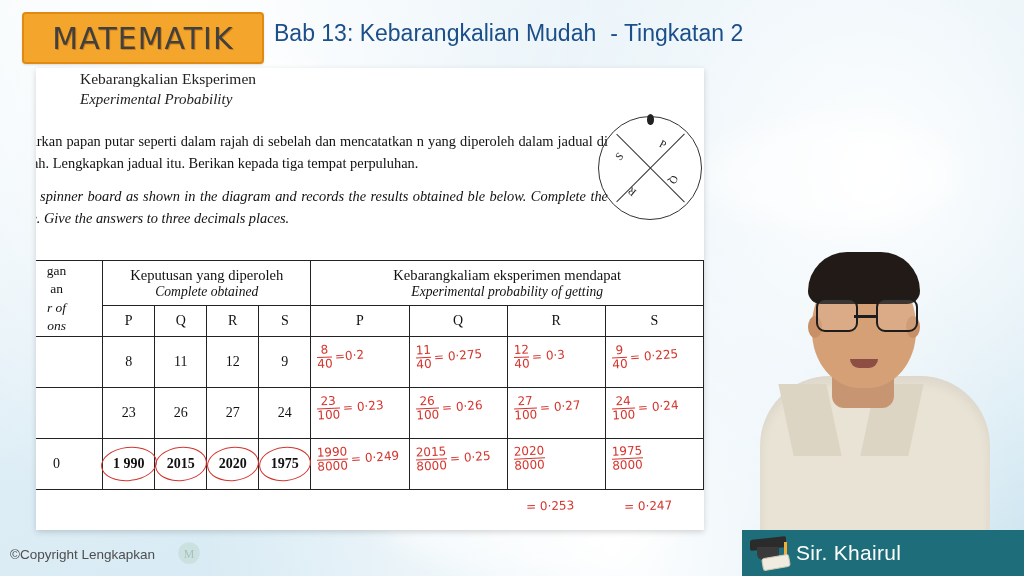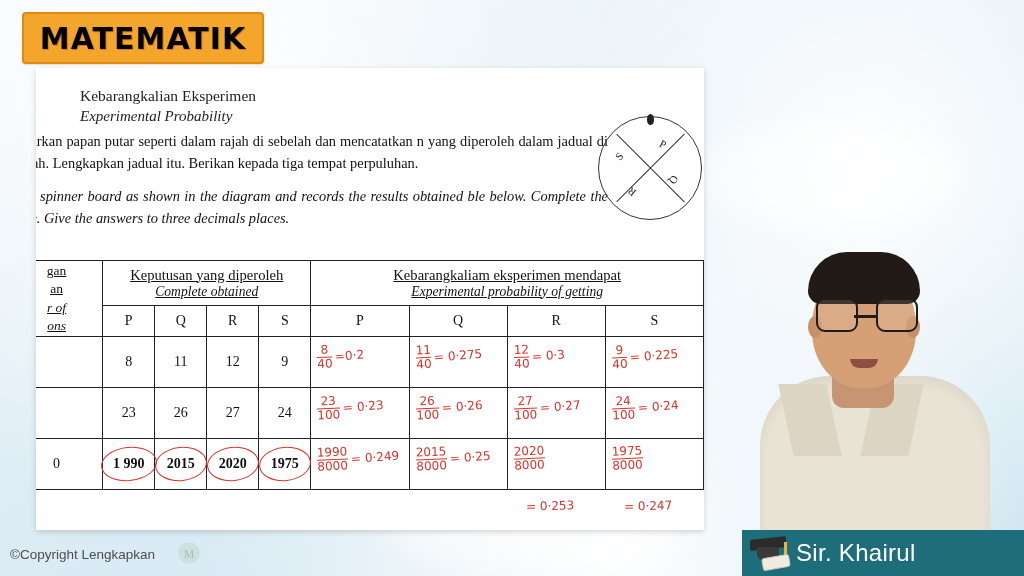--- a/index.html
+++ b/index.html
@@ -46,24 +46,24 @@
     background: #f4a52c;
     border: 2px solid #e08a12;
     border-radius: 4px;
     display: flex;
     align-items: center;
     justify-content: center;
     box-shadow: 0 1px 2px rgba(0,0,0,0.12);
   }
   .logo-text {
     font-family: "DejaVu Sans", sans-serif;
-    font-weight: bold;
+    font-weight: normal;
     font-size: 30px;
     letter-spacing: 1px;
-    color: #000000;
+    color: #404040;
     text-shadow: 1px 1px 0 #d07f10;
   }
   .title {
     position: absolute;
     left: 274px;
     top: 20px;
     font-size: 23px;
     color: #1b4f8a;
     font-family: "Liberation Sans", sans-serif;
     white-space: nowrap;
@@ -83,21 +83,20 @@
     box-shadow: 0 2px 6px rgba(0,0,0,0.16);
     overflow: hidden;
     color: #111;
   }
   .ws-head {
     position: absolute;
     left: 44px;
     top: 2px;
     font-size: 15px;
     color: #222;
-    margin-top: 17px;
   }
   .ws-head .line1 {
     font-family: "Liberation Serif", serif;
     font-size: 15.5px;
     white-space: nowrap;
   }
   .ws-head .line2 {
     font-family: "Liberation Serif", serif;
     font-style: italic;
     font-size: 15px;
@@ -186,21 +185,21 @@
     color: #111;
     table-layout: fixed;
   }
   .tbl td, .tbl th {
     border: 1px solid #222;
     text-align: center;
     vertical-align: middle;
     padding: 0;
     font-weight: normal;
   }
-  .tbl .hdr-top td { height: 44px; text-decoration: underline; }
+  .tbl .hdr-top td { height: 44px; }
   .tbl .hdr-sub td { height: 30px; }
   .tbl .row td { height: 50px; }
   .hdr-title-my { font-size: 14.6px; display: block; }
   .hdr-title-en { font-size: 13.6px; font-style: italic; display: block; }
   .col-first { width: 92px; }
   .col-pqrs  { width: 52px; }
   .col-prob  { width: 98px; }
 
   .firstcell {
     font-size: 13.5px;
@@ -431,37 +430,40 @@
     top: 26px;
     width: 26px;
     height: 11px;
     background: #f1ece0;
     border: 1px solid #cfc6b4;
     border-radius: 3px;
     transform: rotate(-10deg);
   }
   .namebar .pname {
     color: #ffffff;
-    font-size: 24px;
+    font-size: 21px;
     font-family: "Liberation Sans", sans-serif;
     letter-spacing: 0.3px;
   }
 </style>
 </head>
 <body>
 
 <div class="bg">
   <div class="bg-cloud" style="left:80px;top:40px;width:240px;height:90px;"></div>
   <div class="bg-cloud" style="left:700px;top:120px;width:260px;height:110px;"></div>
   <div class="bg-cloud" style="left:380px;top:470px;width:300px;height:100px;"></div>
 </div>
 
 <div class="header">
   <div class="logo">
     <span class="logo-text">MATEMATIK</span>
+  </div>
+  <div class="title">
+    <span>Bab 13: Kebarangkalian Mudah</span><span class="sub">- Tingkatan 2</span>
   </div>
 </div>
 
 <div class="page">
 
   <div class="ws-head">
     <div class="line1">Kebarangkalian Eksperimen</div>
     <div class="line2">Experimental Probability</div>
   </div>
   <div class="topline"></div>

